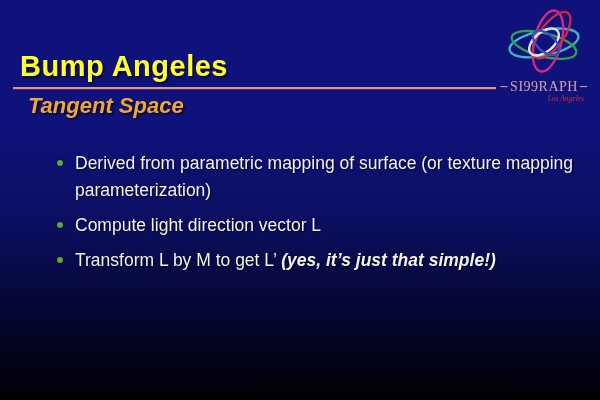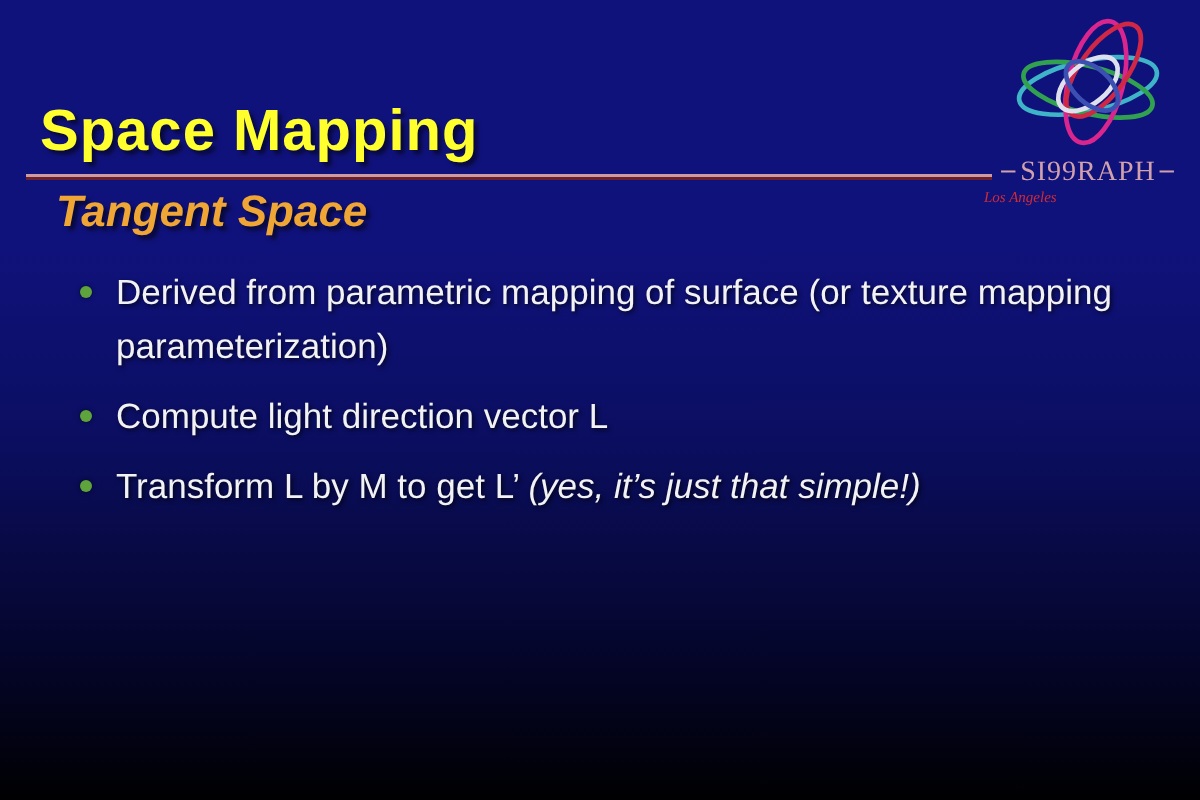--- a/index.html
+++ b/index.html
@@ -23,55 +23,55 @@
   }
   .subtitle{
     position:absolute;left:28px;top:93px;
     font-weight:bold;font-style:italic;font-size:22px;
     color:var(--subtitle_orange);
     text-shadow:2px 2px 2px rgba(0,0,0,.6);
     white-space:nowrap;
   }
   .bullets{
     position:absolute;left:38px;top:133px;width:520px;
-    margin:0;padding:0;list-style:none;
+    margin:17px;padding:0;list-style:none;
   }
   .bullets li{
     position:relative;padding-left:20px;margin:0 0 8px 0;
     font-size:17.5px;line-height:27px;
     color:var(--body_white);
     text-shadow:1px 1px 2px rgba(0,0,0,.7);
   }
   .bullets li::before{
     content:"";position:absolute;left:2px;top:10px;
     width:6px;height:6px;border-radius:50%;
     background:var(--bullet_green);
     box-shadow:0 0 2px rgba(0,0,0,.6);
   }
-  .em{font-style:italic;}
+  .em{font-style:italic;font-weight:bold;}
   .logo{position:absolute;left:492px;top:2px;width:104px;}
   .logo svg{display:block;margin:0 auto;}
   .wordmark-row{
     display:flex;align-items:center;justify-content:center;gap:2px;
     font-family:"Liberation Serif",serif;font-size:14px;letter-spacing:.5px;
     color:var(--wordmark_pink);white-space:nowrap;line-height:14px;
   }
   .wordmark-row .dash{font-weight:bold;position:relative;top:-1px;}
   .location{
     font-family:"Liberation Serif",serif;font-style:italic;
     font-size:7.5px;color:var(--location_red);
-    padding-right:12px;margin-top:0;
+    text-align:right;padding-right:12px;margin-top:0;
   }
 </style>
 </head>
 <body>
 
 <div class="slide">
 
-  <div class="title">Space Mapping</div>
+  <div class="title">Bump Angeles</div>
 
   <div class="rule"></div>
 
   <div class="logo">
     <svg width="84" height="78" viewBox="0 0 84 80" id="rings-svg">
         <ellipse cx="42" cy="42" rx="36" ry="13" transform="rotate(-12 42 42)" fill="none" stroke="#3fb4c8" stroke-width="2.4"></ellipse>
         <ellipse cx="42" cy="44" rx="34" ry="12" transform="rotate(14 42 44)" fill="none" stroke="#31a14f" stroke-width="2.4"></ellipse>
         <ellipse cx="46" cy="40" rx="14" ry="32" transform="rotate(14 46 40)" fill="none" stroke="#d8268e" stroke-width="2.4"></ellipse>
         <ellipse cx="50" cy="34" rx="12" ry="28" transform="rotate(36 50 34)" fill="none" stroke="#d02746" stroke-width="2.4"></ellipse>
         <ellipse cx="42" cy="41" rx="18" ry="10" transform="rotate(-40 42 41)" fill="none" stroke="#dfe0ee" stroke-width="2.4"></ellipse>

